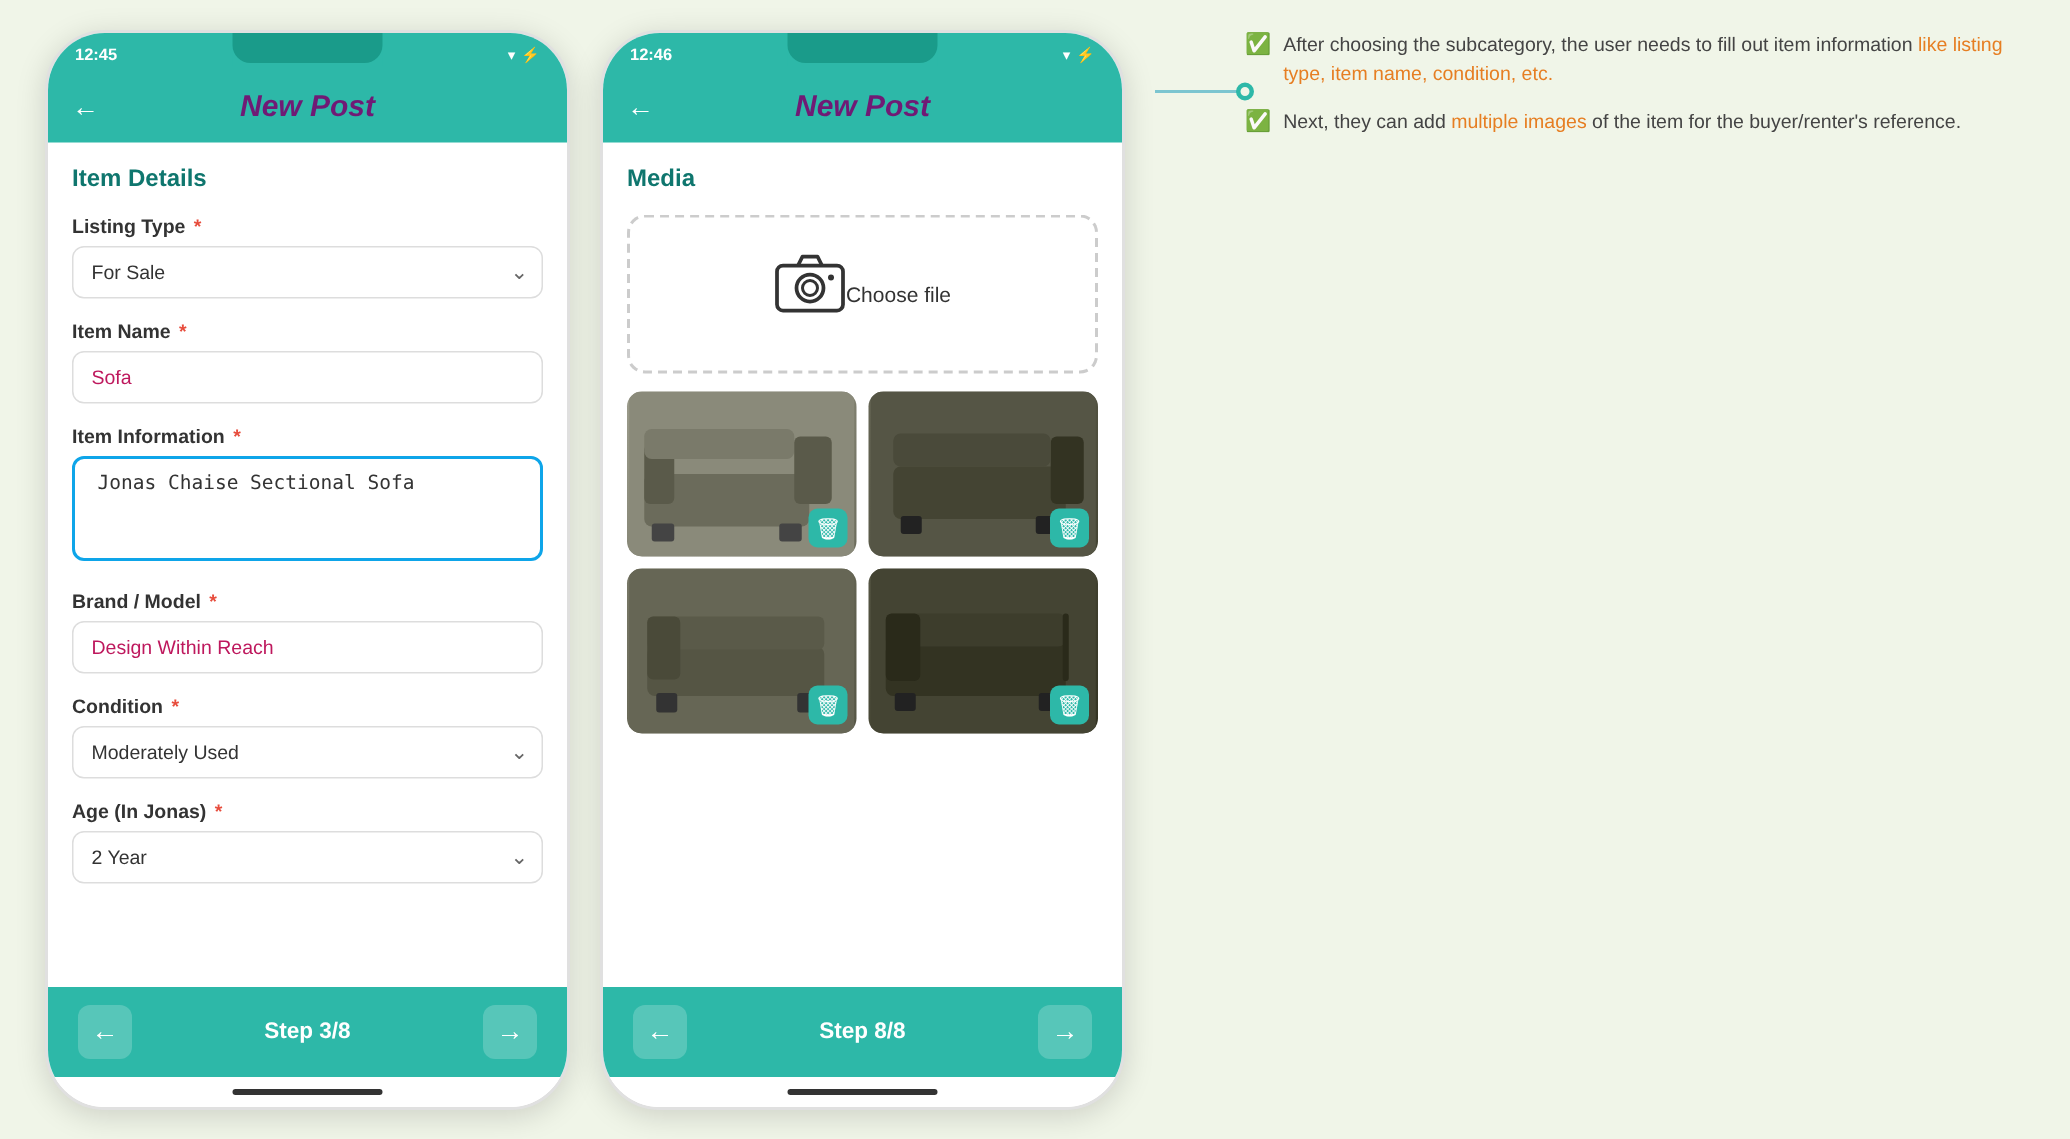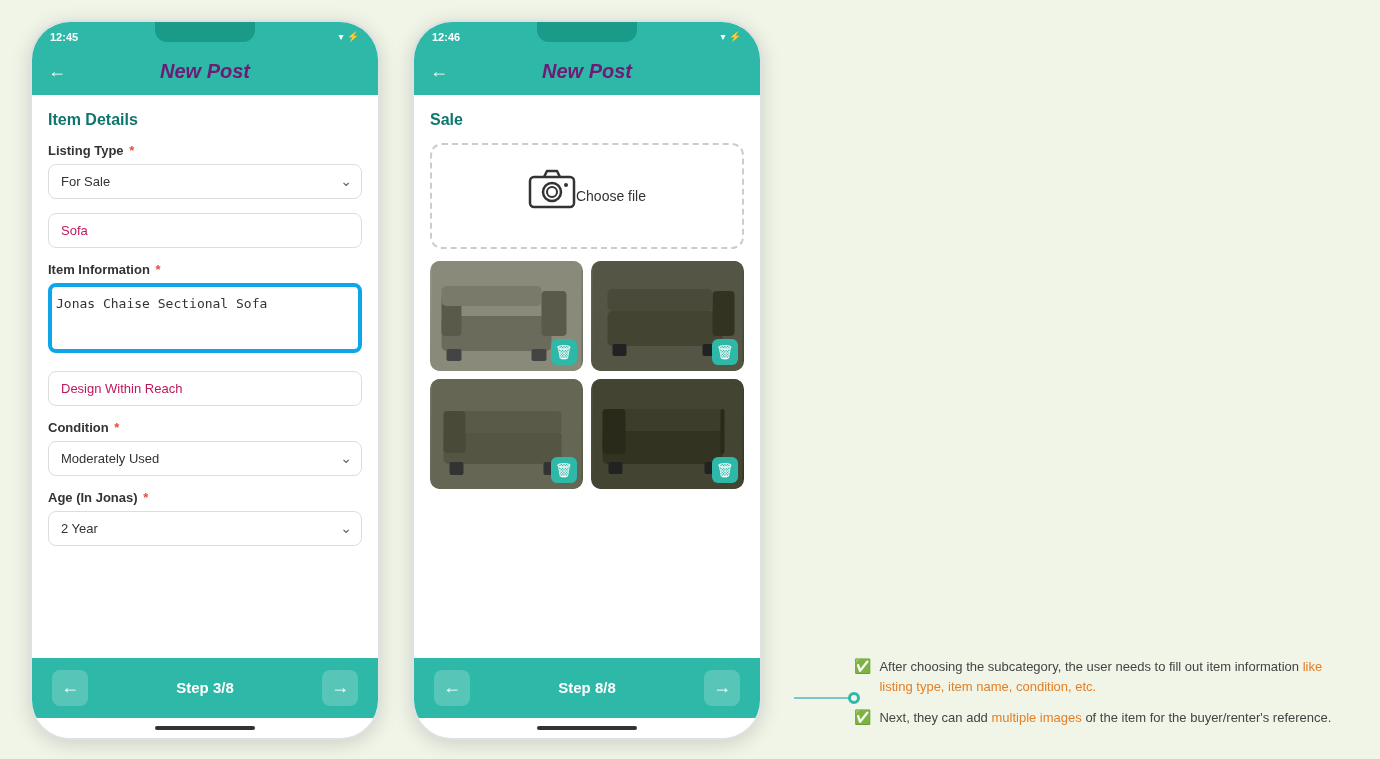--- a/index.html
+++ b/index.html
@@ -10,22 +10,22 @@
       height: 759px;
       display: flex;
       align-items: center;
       justify-content: flex-start;
       padding: 20px 30px;
       overflow: hidden;
     }
 
     .phones-container {
       display: flex;
-      gap: 32px;
-      align-items: flex-end;
+      gap: 20px;
+      align-items: flex-start;
     }
 
     
     .phone {
       width: 350px;
       height: 720px;
       background: #ffffff;
       border-radius: 40px;
       box-shadow: 0 4px 20px rgba(0,0,0,0.15);
       overflow: hidden;
@@ -143,23 +143,23 @@
       border: 1px solid #ddd;
       border-radius: 8px;
       padding: 9px 12px;
       font-size: 13px;
       color: #be185d;
       background: #fff;
       outline: none;
     }
     .form-input-textarea {
       width: 100%;
-      border: 4px solid #0ea5e9;
+      border: 2px solid #0ea5e9;
       border-radius: 8px;
-      padding: 9px 4px;
+      padding: 9px 15px;
       font-size: 13px;
       color: #333;
       background: #fff;
       resize: none;
       height: 70px;
       outline: none;
     }
     .form-select-wrapper {
       position: relative;
       width: 100%;
@@ -353,31 +353,37 @@
           <select class="form-select">
             <option>For Sale</option>
             <option>For Rent</option>
             <option>Free</option>
           </select>
           <span class="select-arrow">⌄</span>
         </div>
       </div>
 
       <div class="form-group">
+        <label class="form-label">
+          <span>Item Name</span><span class="required-star"> *</span>
+        </label>
         <input type="text" class="form-input" value="Sofa" style="">
       </div>
 
       <div class="form-group">
         <label class="form-label">
           <span>Item Information</span><span class="required-star"> *</span>
         </label>
         <textarea class="form-input-textarea" style="">Jonas Chaise Sectional Sofa</textarea>
       </div>
 
       <div class="form-group">
+        <label class="form-label">
+          <span>Brand / Model</span><span class="required-star"> *</span>
+        </label>
         <input type="text" class="form-input" value="Design Within Reach" style="">
       </div>
 
       <div class="form-group">
         <label class="form-label">
           <span>Condition</span><span class="required-star"> *</span>
         </label>
         <div class="form-select-wrapper">
           <select class="form-select">
             <option>Like New</option>
@@ -425,21 +431,21 @@
         <span>⚡</span>
       </div>
     </div>
 
     <div class="phone-header">
       <span class="header-back">←</span>
       <span class="header-title">New Post</span>
     </div>
 
     <div class="phone-body">
-      <div class="section-title">Sale</div>
+      <div class="section-title">Media</div>
 
       <div class="media-upload-area">
         <div class="camera-icon">
           <svg width="48" height="40" viewBox="0 0 48 40" fill="none" xmlns="http://www.w3.org/2000/svg">
             <rect x="2" y="8" width="44" height="30" rx="4" stroke="#333" stroke-width="2.5" fill="none"></rect>
             <circle cx="24" cy="23" r="9" stroke="#333" stroke-width="2.5" fill="none"></circle>
             <circle cx="24" cy="23" r="5" stroke="#333" stroke-width="2" fill="none"></circle>
             <path d="M16 8 L19 2 L29 2 L32 8" stroke="#333" stroke-width="2.5" stroke-linejoin="round" fill="none"></path>
             <circle cx="38" cy="16" r="2" fill="#333"></circle>
           </svg>

